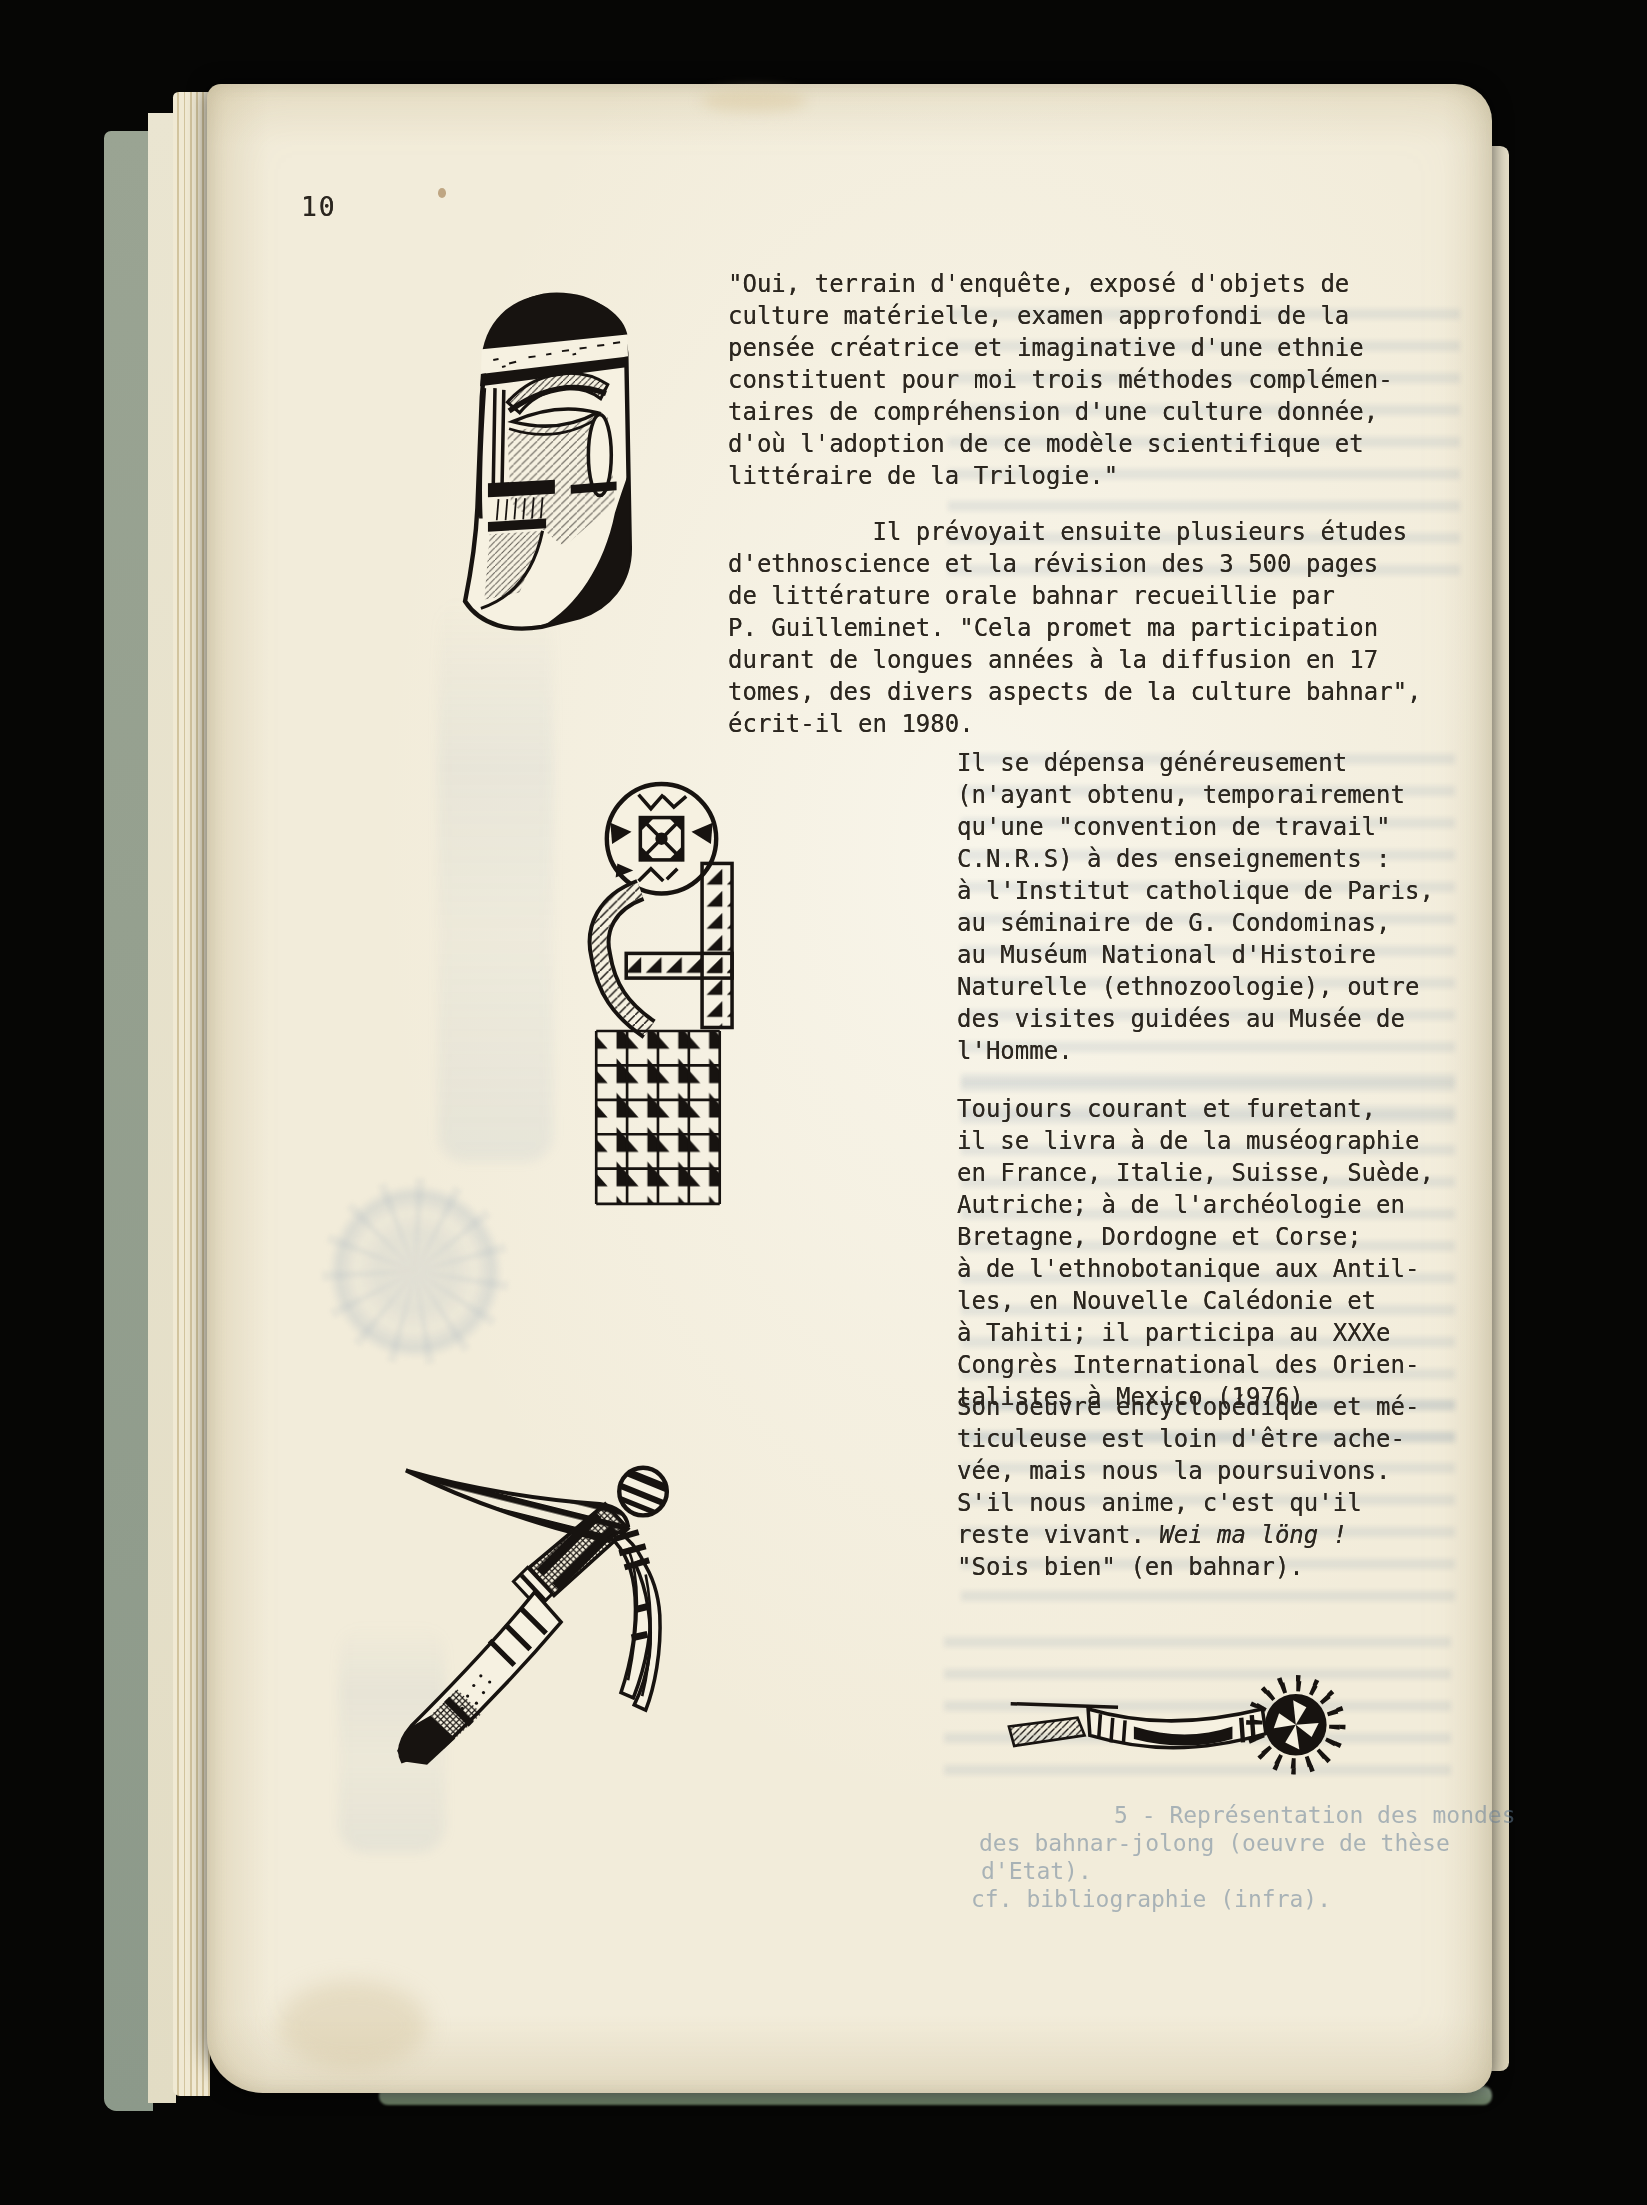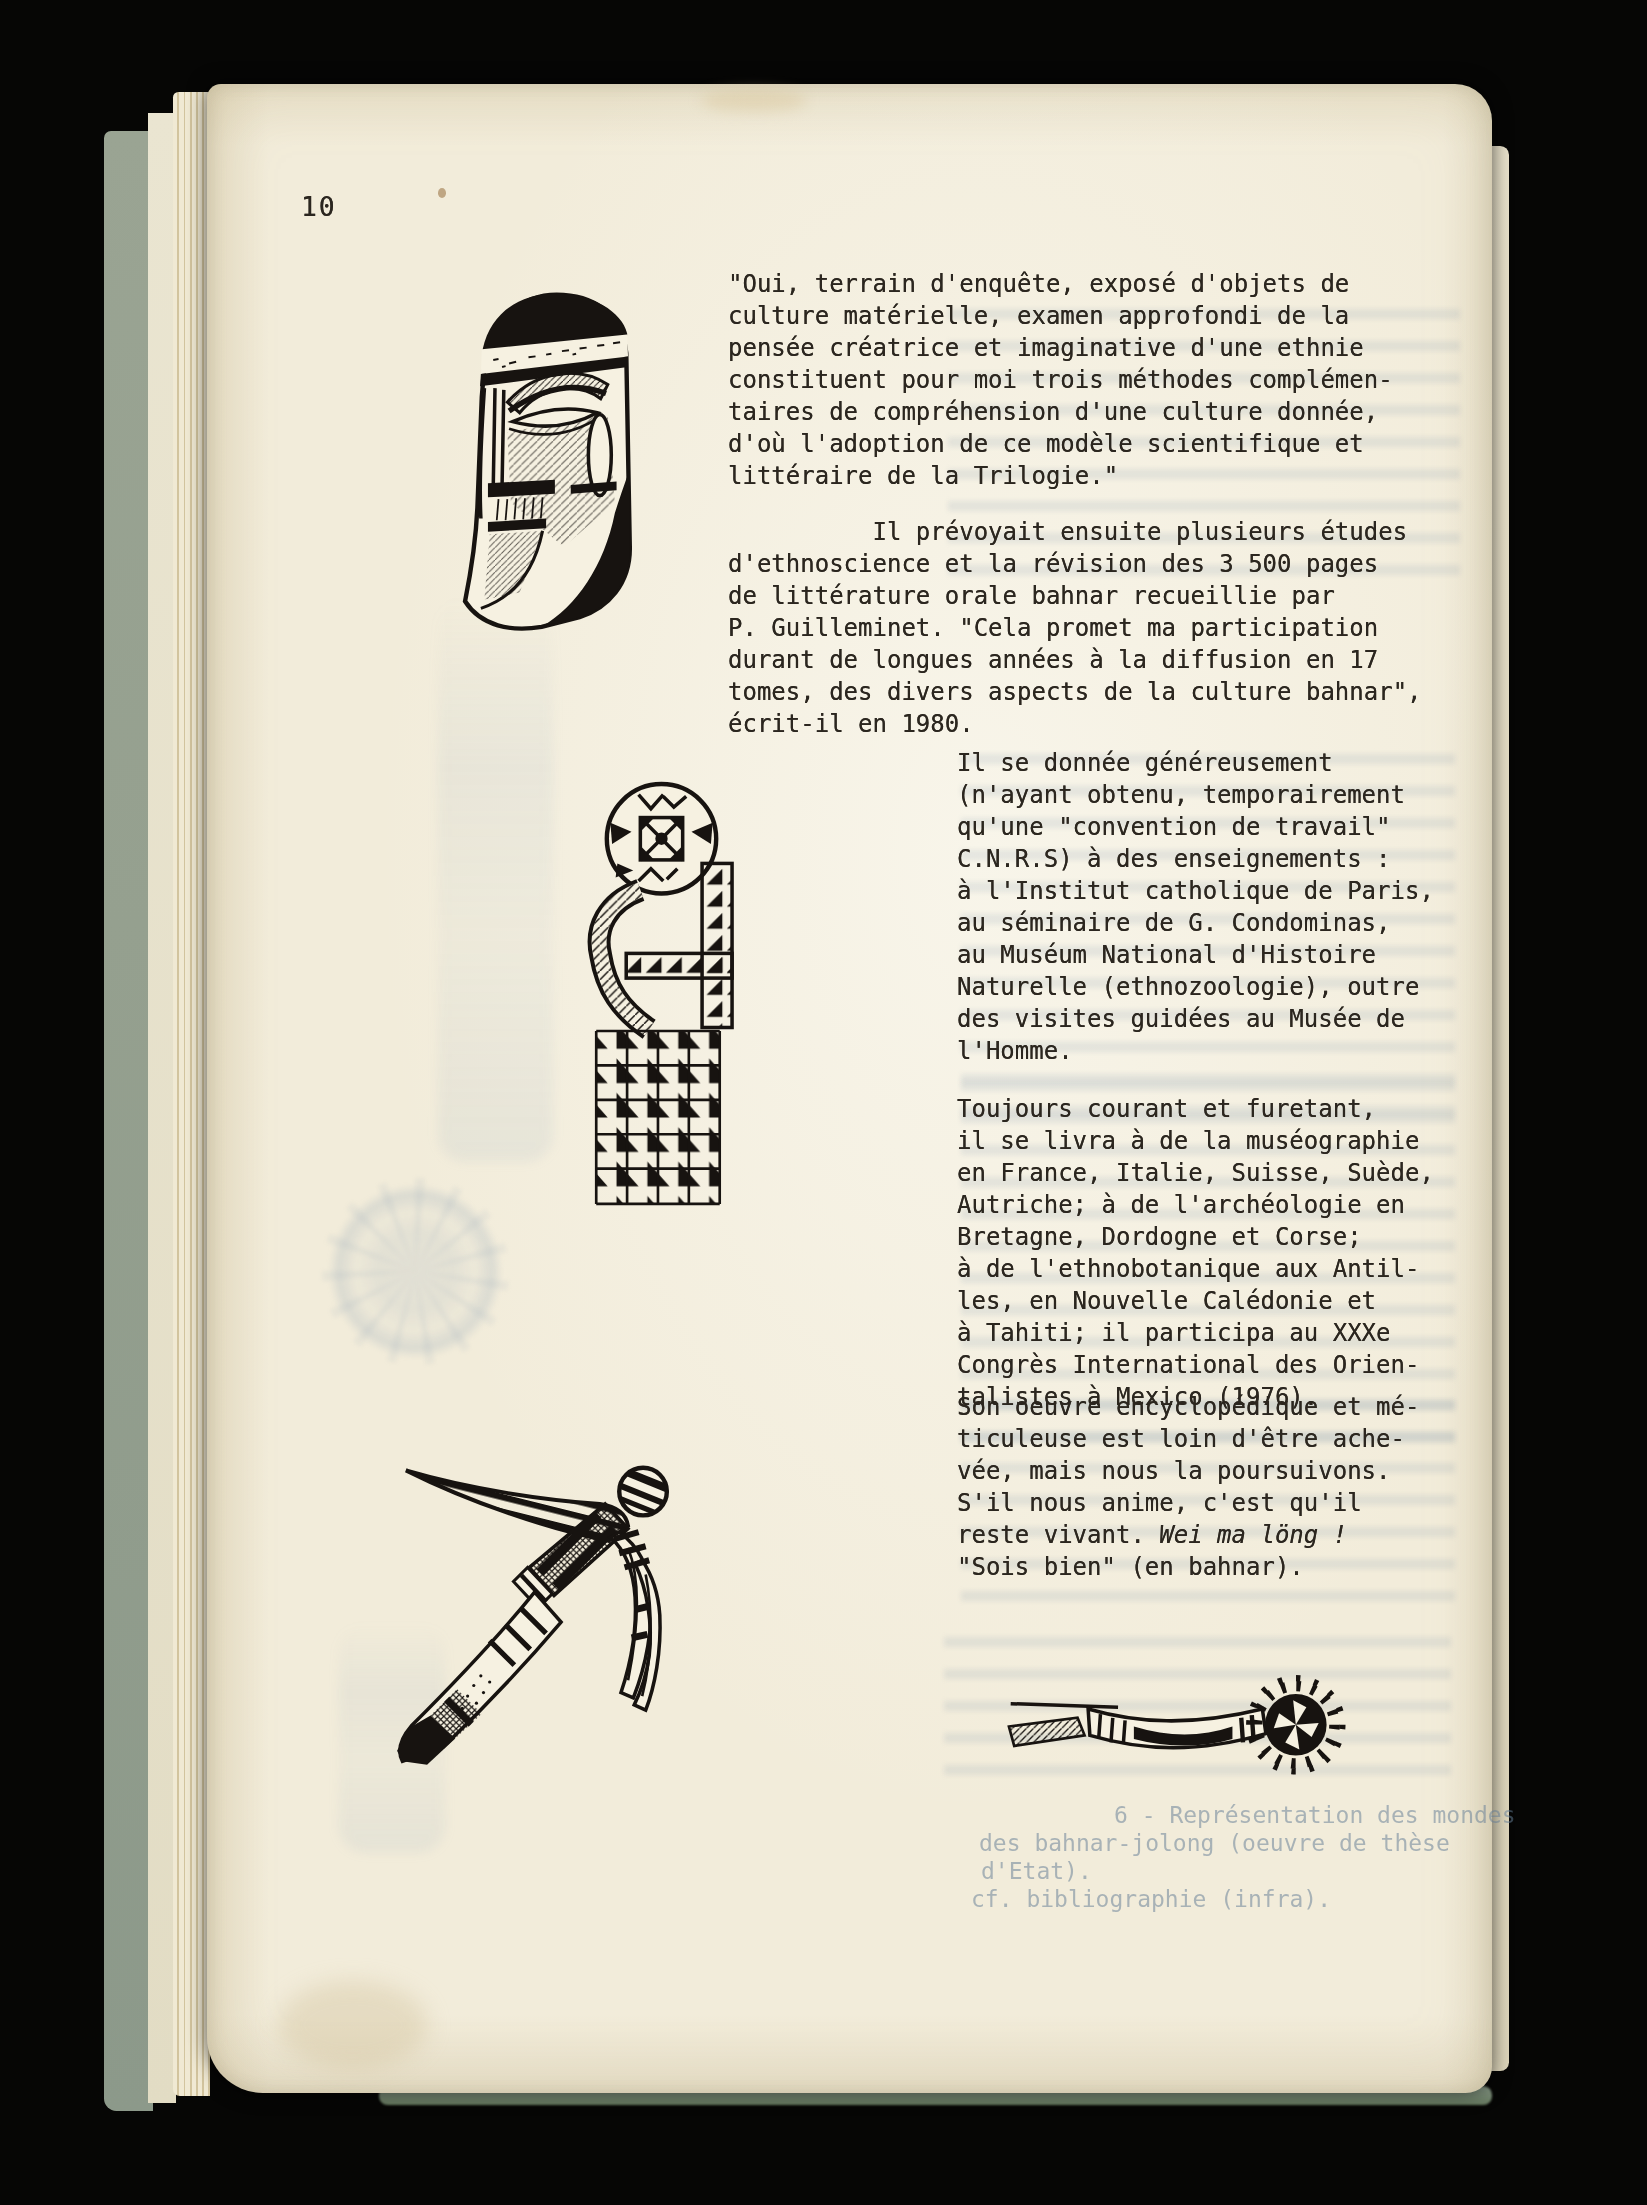--- a/index.html
+++ b/index.html
@@ -144,42 +144,42 @@
   <div class="stain" id="st3"></div>
 
   <div class="ghost-lines" id="g1"></div>
   <div class="ghost-lines" id="g2"></div>
   <div class="ghost-lines" id="g3"></div>
   <div class="ghost-lines" id="g4"></div>
   <div class="ghost-lines" id="g5"></div>
   <div class="ghost-blob" id="gb1"></div>
   <div class="ghost-blob" id="gb2"></div>
   <div class="ghost-mandala"></div>
-  <div class="ghost-text" id="gfA">6 - Représentation des mondes</div>
+  <div class="ghost-text" id="gfA">5 - Représentation des mondes</div>
   <div class="ghost-text" id="gfB">des bahnar-jolong (oeuvre de thèse</div>
   <div class="ghost-text" id="gfC">d'Etat).</div>
   <div class="ghost-text" id="gfD">cf. bibliographie (infra).</div>
 
   <div class="page-number">10</div>
 
   <div class="tw" id="p1">"Oui, terrain d'enquête, exposé d'objets de
 culture matérielle, examen approfondi de la
 pensée créatrice et imaginative d'une ethnie
 constituent pour moi trois méthodes complémen-
 taires de compréhension d'une culture donnée,
 d'où l'adoption de ce modèle scientifique et
 littéraire de la Trilogie."</div>
   <div class="tw" id="p2">          Il prévoyait ensuite plusieurs études
 d'ethnoscience et la révision des 3 500 pages
 de littérature orale bahnar recueillie par
 P. Guilleminet. "Cela promet ma participation
 durant de longues années à la diffusion en 17
 tomes, des divers aspects de la culture bahnar",
 écrit-il en 1980.</div>
-  <div class="tw" id="p3">Il se donnée généreusement
+  <div class="tw" id="p3">Il se dépensa généreusement
 (n'ayant obtenu, temporairement
 qu'une "convention de travail"
 C.N.R.S) à des enseignements :
 à l'Institut catholique de Paris,
 au séminaire de G. Condominas,
 au Muséum National d'Histoire
 Naturelle (ethnozoologie), outre
 des visites guidées au Musée de
 l'Homme.</div>
   <div class="tw" id="p4">Toujours courant et furetant,

